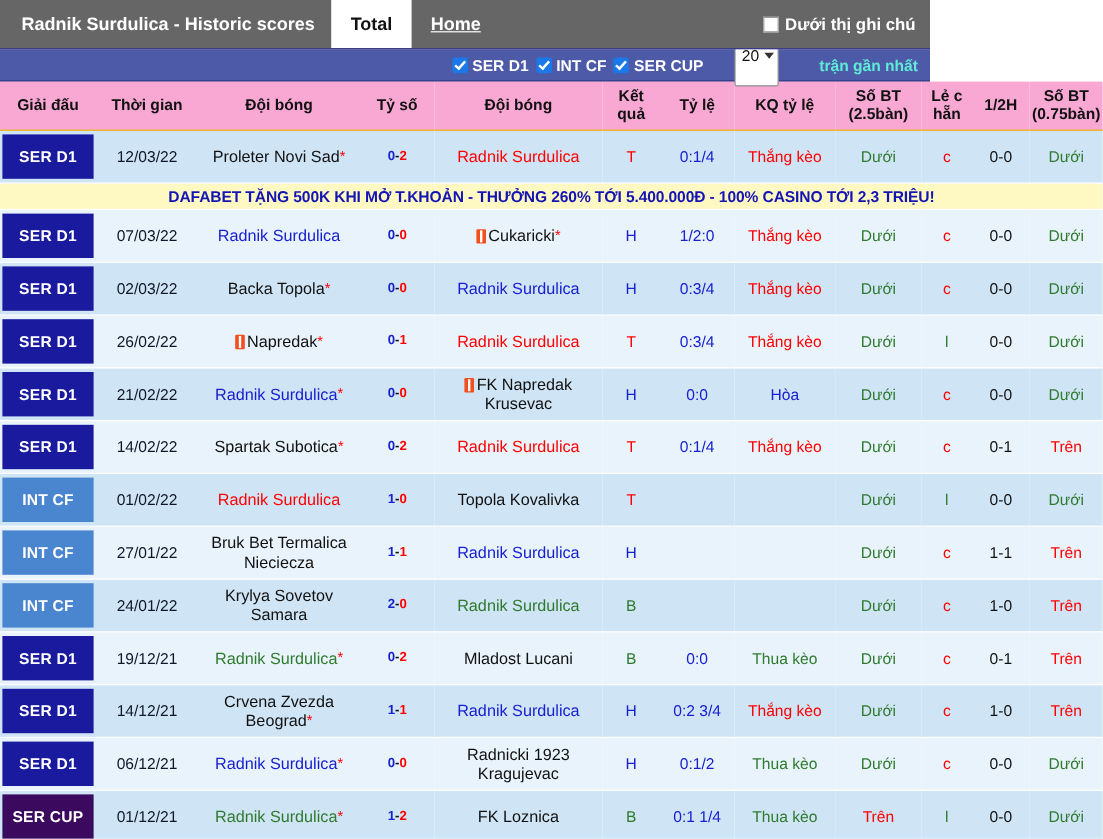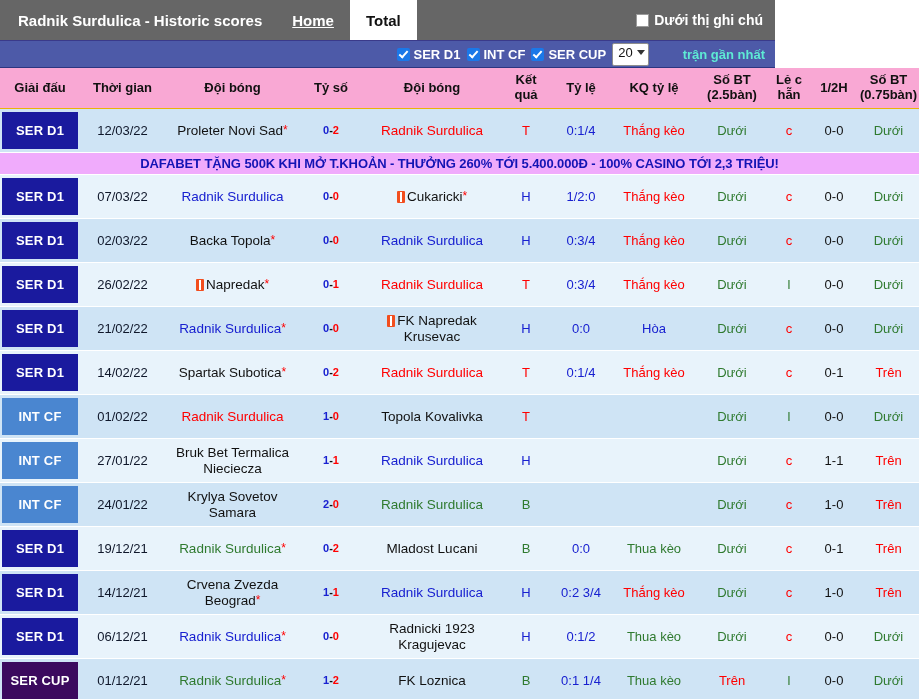--- a/index.html
+++ b/index.html
@@ -94,25 +94,26 @@
     width: 3px; height: 7px;
     border: solid #ffffff;
     border-width: 0 2px 2px 0;
     transform: rotate(42deg);
   }
   .selectwrap {
     background: #ffffff;
     border: 1px solid #8d8d8d;
     height: 18px;
     display: flex; align-items: center;
-    padding: 0 3px 3px 5px;
+    padding: 0 3px 15px 5px;
     gap: 4px;
     font-size: 13px;
     color: #111;
     border-radius: 2px;
+    margin-left: 20px;
   }
   .caret {
     width: 0; height: 0;
     border-left: 4px solid transparent;
     border-right: 4px solid transparent;
     border-top: 5px solid #333;
   }
   .filter-tail { color:#5eead4; font-weight:bold; font-size:13px; white-space:nowrap;margin-left:28px; }
 
   
@@ -187,42 +188,42 @@
   .card::after {
     content: "";
     position: absolute;
     left: 3px; top: 1px;
     width: 2px; height: 10px;
     background: #ffffff;
   }
 
   
   tr.banner td {
-    background: #f0abfc;
+    background: #fef9c3;
     color: #1414b4;
     font-weight: bold;
     font-size: 13px;
     text-align: center;
     padding: 3px 0;
     letter-spacing: -0.1px;
     border-bottom: 1px solid #ffffff;
   }
 
   .split-score .s1 { color:#1820d0; }
   .split-score .s2 { color:#ff0000; }
 </style>
 </head>
 <body>
 
 <div class="page">
 
   <div class="titlebar">
     <div class="titlebar-title">Radnik Surdulica - Historic scores</div>
+    <div class="tab active">Total</div>
     <div class="tab link">Home</div>
-    <div class="tab active">Total</div>
     <div class="titlebar-right">
       <span class="cb"></span>
       <span class="lbl">Dưới thị ghi chú</span>
     </div>
   </div>
 
   <div class="filterbar">
     <div class="filter-item">
       <span class="cb-checked"></span>
       <span>SER D1</span>

